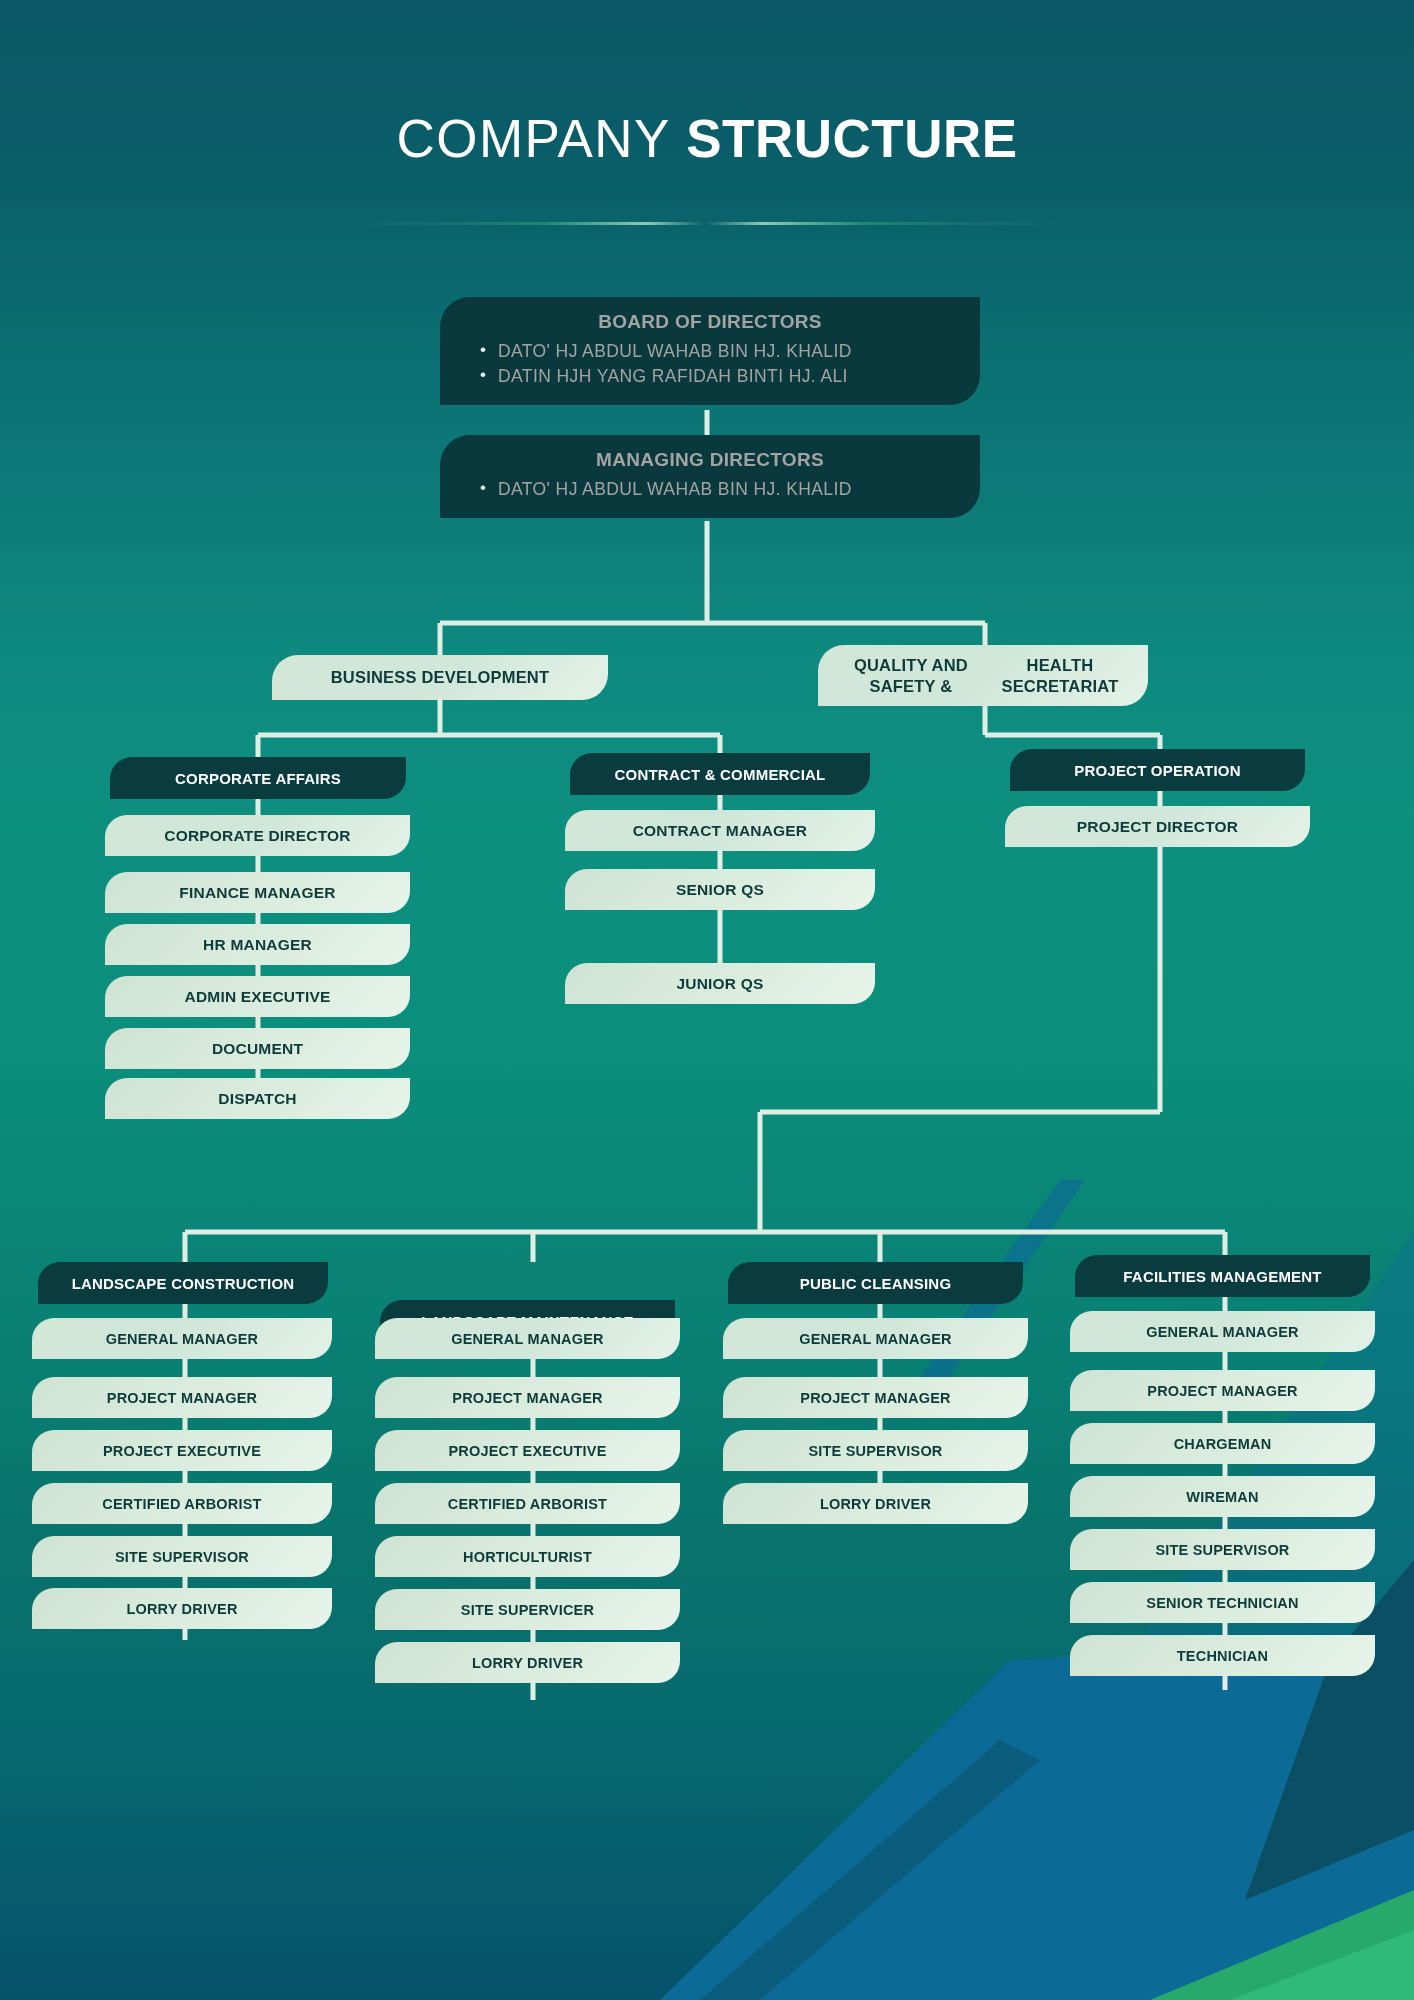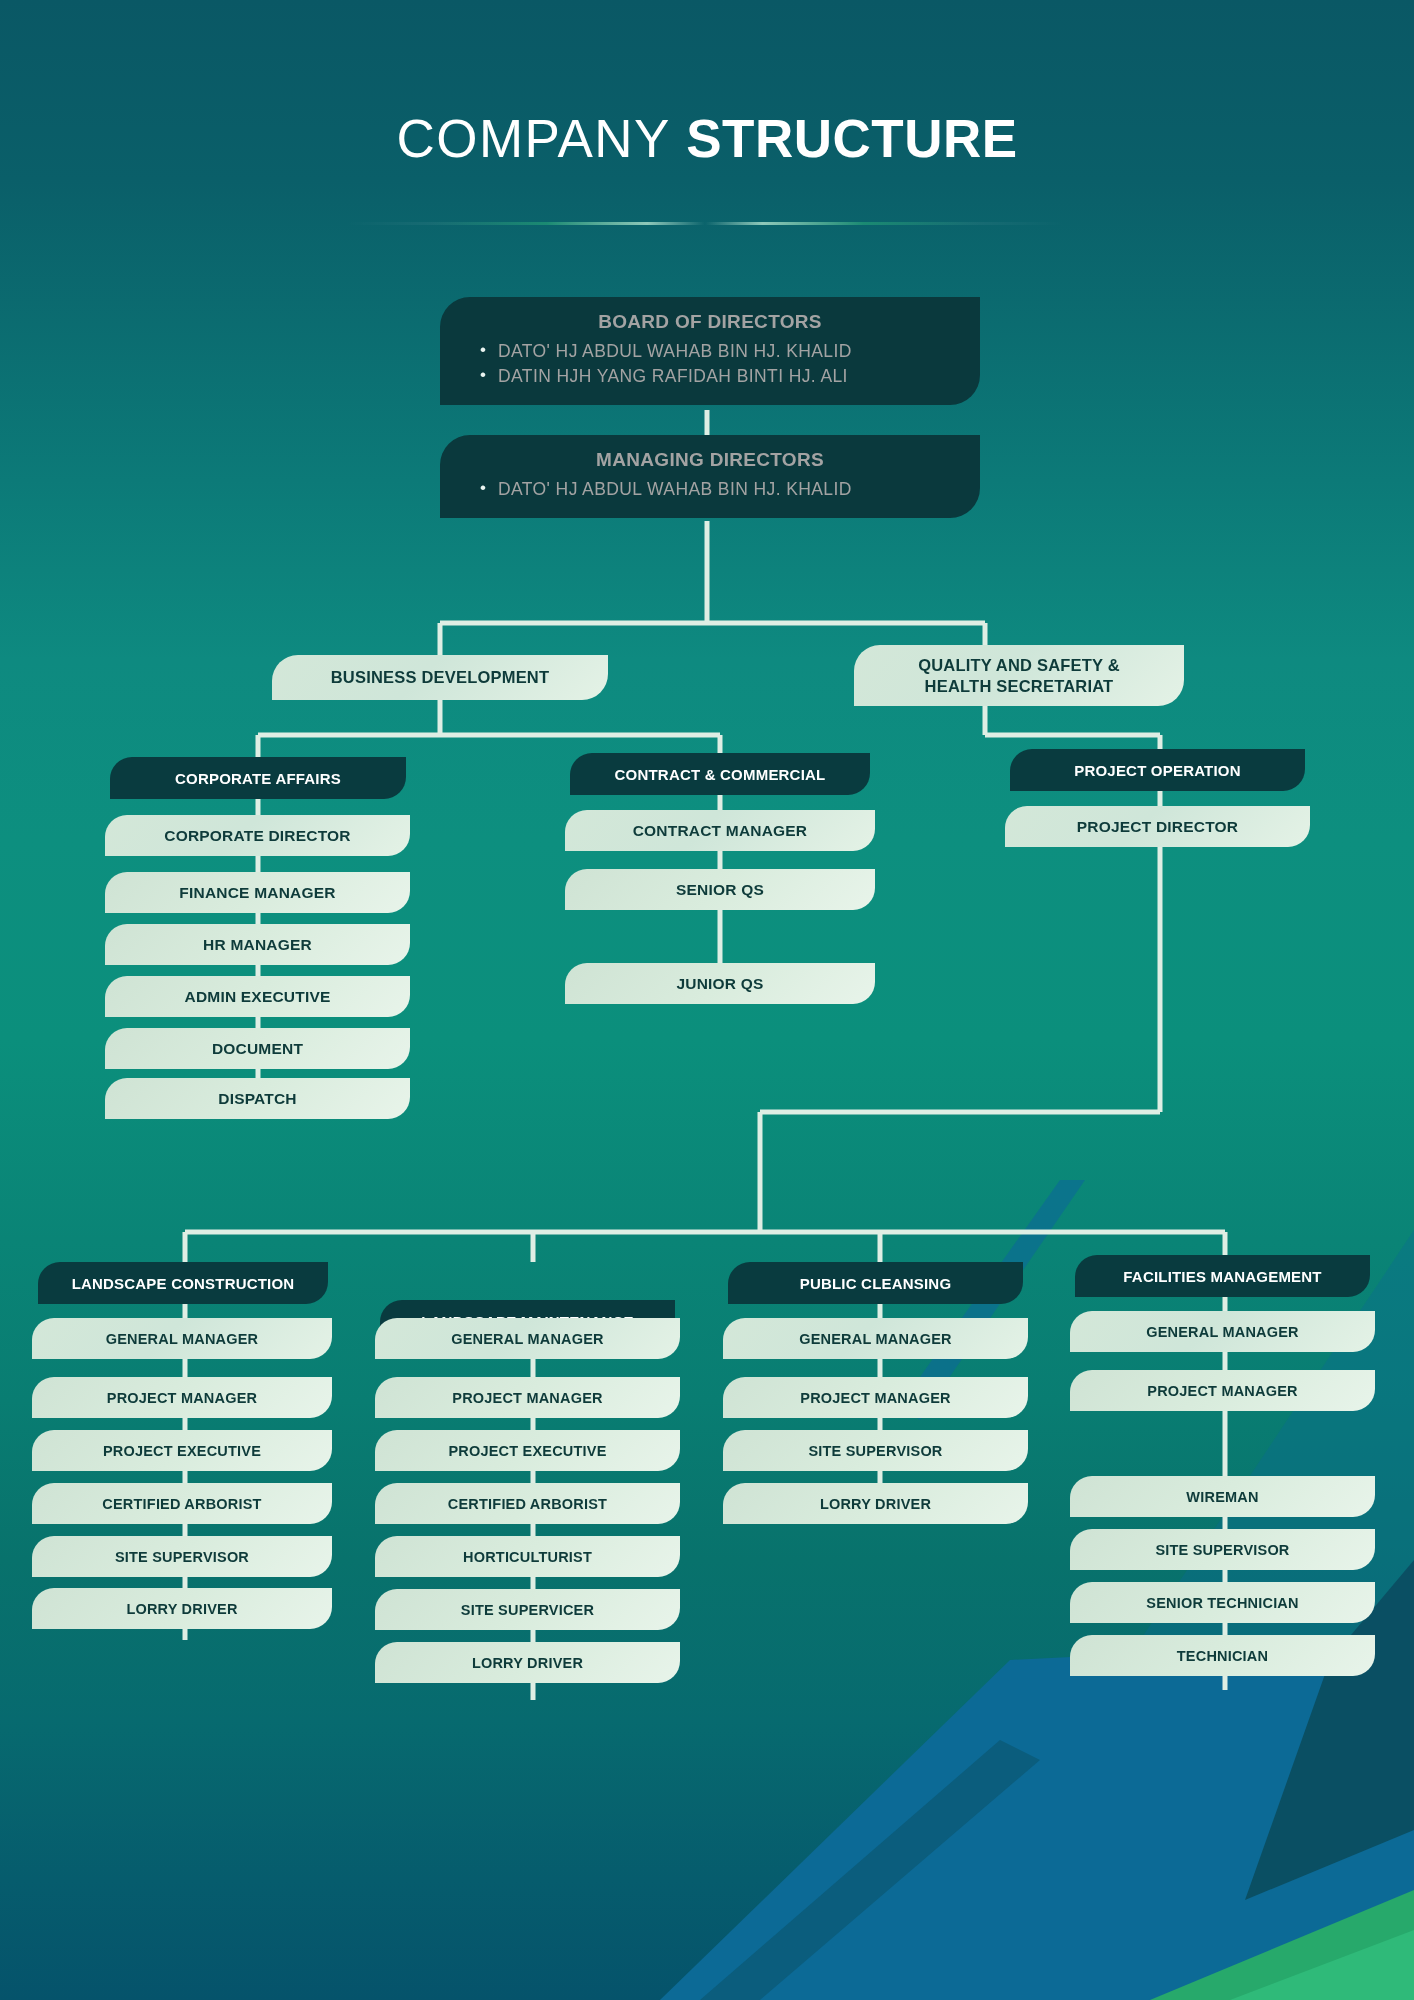--- a/index.html
+++ b/index.html
@@ -208,21 +208,21 @@
     <div class="hd">MANAGING DIRECTORS</div>
     <ul>
       <li>DATO' HJ ABDUL WAHAB  BIN HJ. KHALID</li>
     </ul>
   </div>
 
   <div class="node light t2" style="left:272px; top:655px; width:336px; height:45px;">
     <span>BUSINESS DEVELOPMENT</span>
   </div>
 
-  <div class="node light t2 two-line" style="left:818px; top:645px; width:330px; height:61px; flex-direction:column;margin-left:36px;">
+  <div class="node light t2 two-line" style="left:818px; top:645px; width:330px; height:61px; flex-direction:row;">
     <span>QUALITY AND SAFETY &amp;</span>
     <span>HEALTH SECRETARIAT</span>
   </div>
 
   <div class="node dark sec" style="left:110px; top:757px; width:296px;">
     <span>CORPORATE AFFAIRS</span>
   </div>
   <div class="node light role" style="left:105px; top:815px; width:305px;">
     <span>CORPORATE DIRECTOR</span>
   </div>
@@ -327,20 +327,23 @@
 
   <div class="node dark sec small" style="left:1075px; top:1255px; width:295px;">
     <span>FACILITIES MANAGEMENT</span>
   </div>
   <div class="node light role sm" style="left:1070px; top:1311px; width:305px;">
     <span>GENERAL MANAGER</span>
   </div>
   <div class="node light soft role sm" style="left:1070px; top:1370px; width:305px;">
     <span>PROJECT MANAGER</span>
   </div>
+  <div class="node light soft role sm" style="left:1070px; top:1423px; width:305px;">
+    <span>CHARGEMAN</span>
+  </div>
   <div class="node light soft role sm" style="left:1070px; top:1476px; width:305px;">
     <span>WIREMAN</span>
   </div>
   <div class="node light soft role sm" style="left:1070px; top:1529px; width:305px;">
     <span>SITE SUPERVISOR</span>
   </div>
   <div class="node light soft role sm" style="left:1070px; top:1582px; width:305px;">
     <span>SENIOR TECHNICIAN</span>
   </div>
   <div class="node light soft role sm" style="left:1070px; top:1635px; width:305px;">

